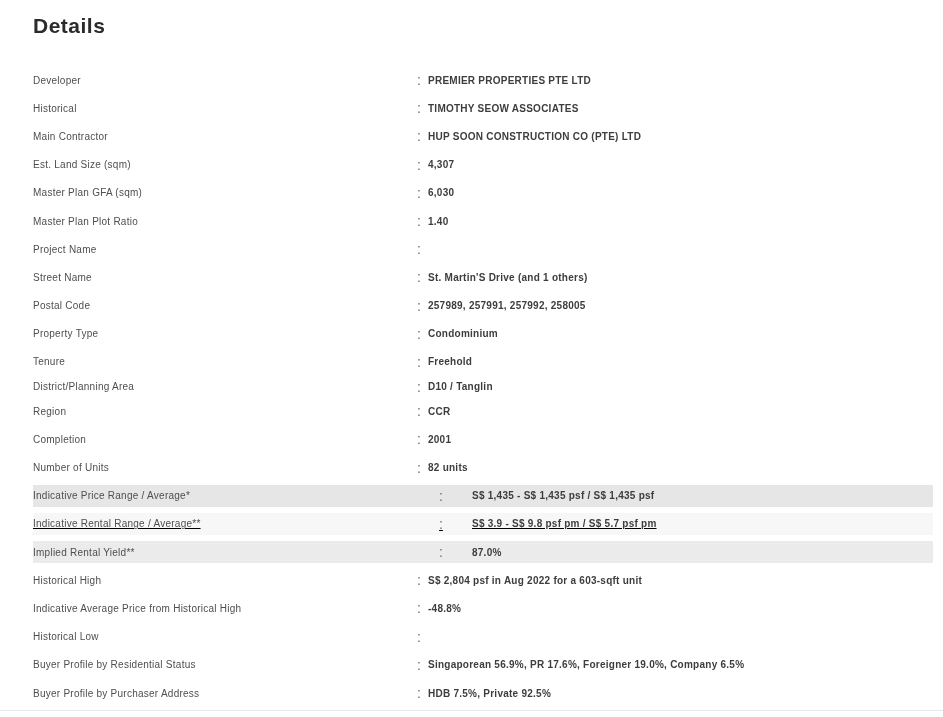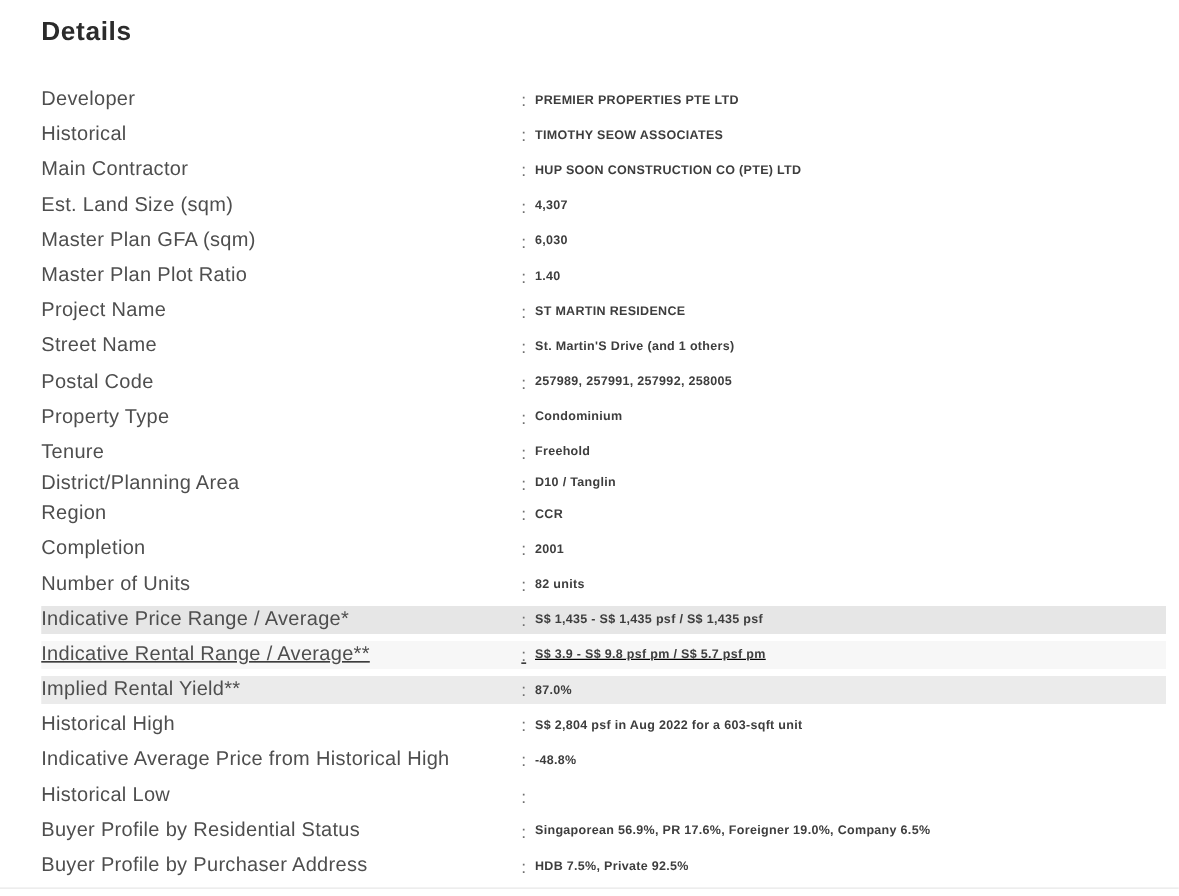--- a/index.html
+++ b/index.html
@@ -39,21 +39,21 @@
     align-items: center;
     height: 28.2px;
     box-sizing: border-box;
   }
   .row.tight {
     height: 21px;
   }
   .row .label {
     flex: 0 0 377px;
     width: 377px;
-    font-size: 16px;
+    font-size: 10px;
     color: #4e4e4e;
     letter-spacing: 0.25px;
     white-space: nowrap;
   }
   .row .colon {
     flex: 0 0 18px;
     width: 18px;
     text-align: center;
     font-size: 14px;
     color: #6f6f6f;
@@ -65,20 +65,21 @@
     font-weight: 700;
     color: #3d3d3d;
     letter-spacing: 0.25px;
     white-space: nowrap;
   }
   .row.hl-strong,
   .row.hl-faint,
   .row.hl-medium {
     padding: 3px 0;
     background-clip: content-box;
+    gap: 22px;
   }
   .row.hl-strong { background-color: var(--hl-strong, #e6e6e6); background-clip: content-box; }
   .row.hl-faint  { background-color: var(--hl-faint,  #f7f7f7); background-clip: content-box; text-decoration: underline; }
   .row.hl-medium { background-color: var(--hl-medium, #ebebeb); background-clip: content-box; justify-content: center; }
   .bottom-line {
     position: absolute;
     left: 0;
     right: 0;
     top: 710px;
     border-top: 1px solid #e8e8e8;
@@ -122,21 +123,20 @@
 
   <div class="row">
     <div class="label">Master Plan Plot Ratio</div>
     <div class="colon">:</div>
     <div class="value">1.40</div>
   </div>
 
   <div class="row">
     <div class="label">Project Name</div>
     <div class="colon">:</div>
-    <div class="value">ST MARTIN RESIDENCE</div>
   </div>
 
   <div class="row">
     <div class="label">Street Name</div>
     <div class="colon">:</div>
     <div class="value">St. Martin'S Drive (and 1 others)</div>
   </div>
 
   <div class="row">
     <div class="label">Postal Code</div>

